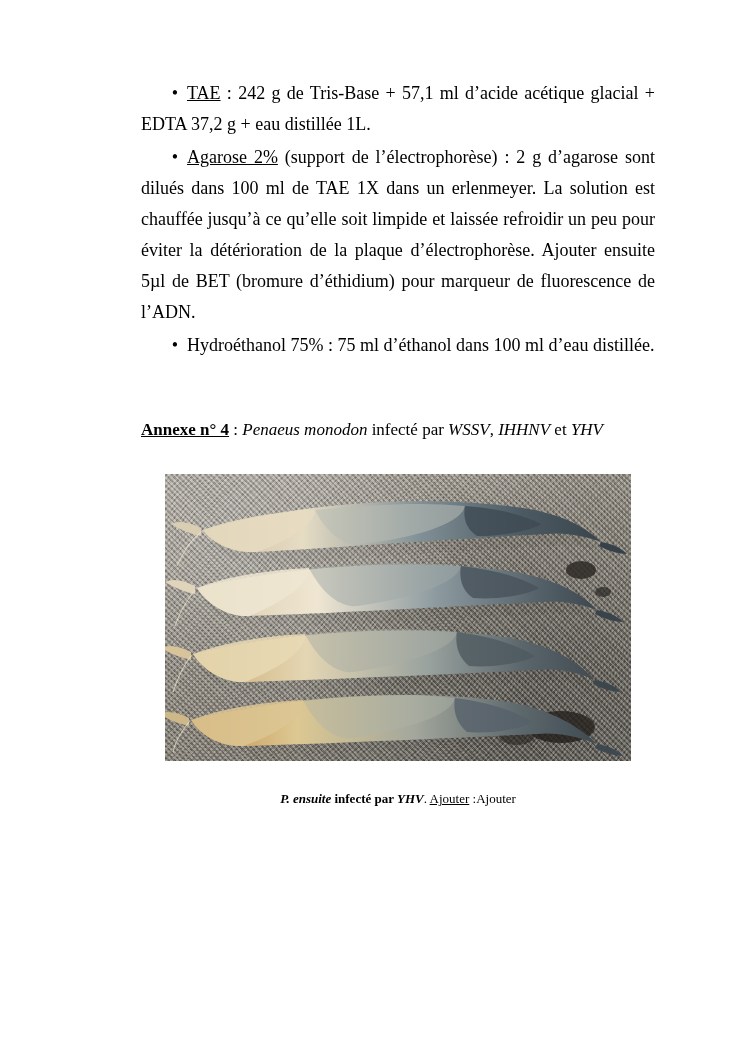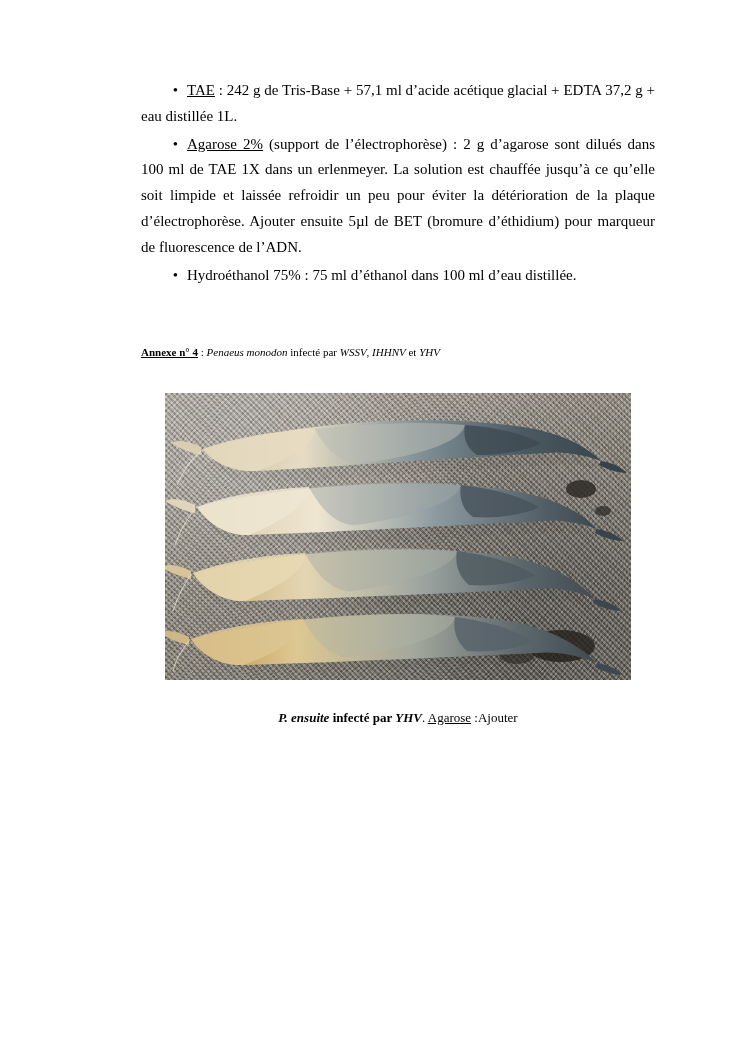--- a/index.html
+++ b/index.html
@@ -34,21 +34,21 @@
     font-weight: bold;
     text-decoration: underline;
   }
   .bullet-list {
     list-style: none;
     margin: 0;
     padding: 0;
   }
   .bullet-item {
     position: relative;
-    font-size: 15px;
+    font-size: 18px;
     line-height: 1.72;
     text-align: justify;
     text-indent: 0;
     margin: 0 0 2px 0;
     padding-left: 0;
   }
   .bullet-item .dot {
     display: inline-block;
     width: 46px;
     text-align: right;
@@ -59,21 +59,21 @@
     text-decoration: underline;
   }
   .it {
     font-style: italic;
   }
   .b {
     font-weight: bold;
   }
   .spacer-1 { height: 54px; }
   .annexe4 {
-    font-size: 11px;
+    font-size: 17px;
     line-height: 1.5;
     margin: 0;
   }
   .figure-wrap {
     margin-top: 32px;
     display: flex;
     justify-content: center;
   }
   .photo {
     width: 466px;
@@ -232,17 +232,17 @@
             <path d="M36 58 C26 66, 18 78, 12 92"></path>
             <path d="M30 116 C22 126, 14 140, 10 152"></path>
             <path d="M26 182 C18 192, 12 206, 8 218"></path>
             <path d="M24 248 C16 258, 10 268, 8 278"></path>
           </g>
         </svg>
       </div>
     </div>
 
     <p class="caption">
-      <span class="b it">P. ensuite</span><span class="b"> infecté par </span><span class="b it">YHV</span><span>. </span><span class="src">Agarose</span><span> :Ajouter</span>
+      <span class="b it">P. ensuite</span><span class="b"> infecté par </span><span class="b it">YHV</span><span>. </span><span class="src">Ajouter</span><span> :Ajouter</span>
     </p>
 
   </div>
 </div>
 
 </body></html>

